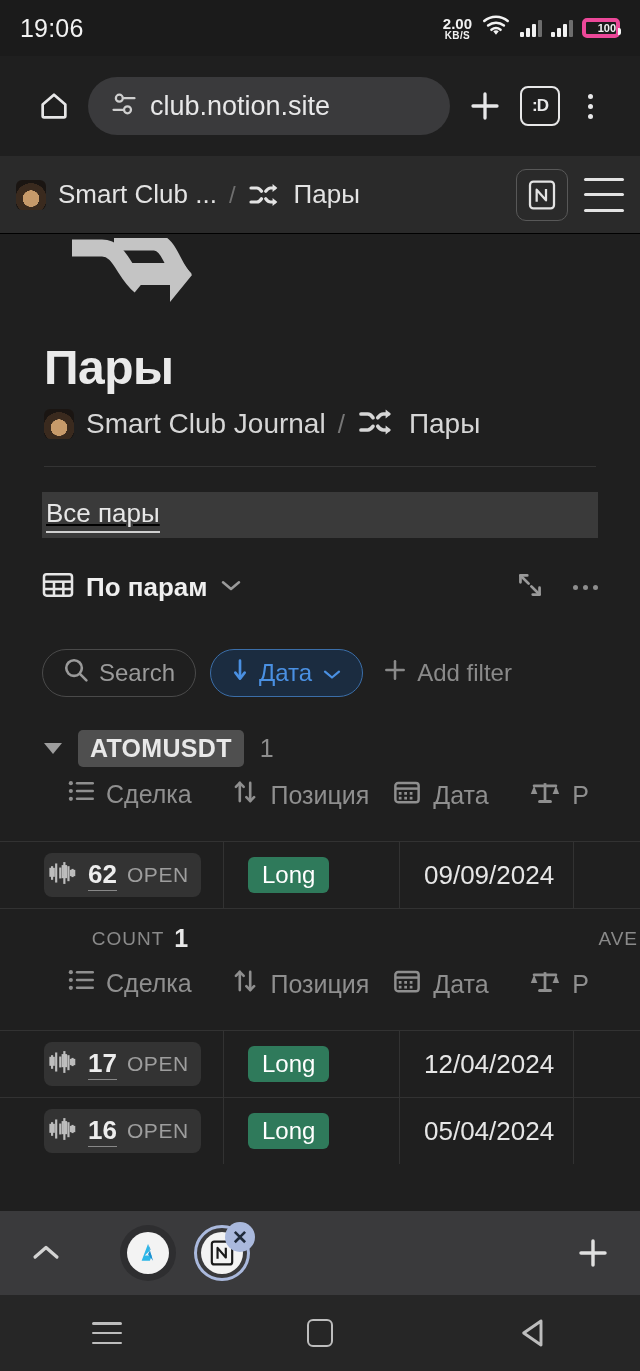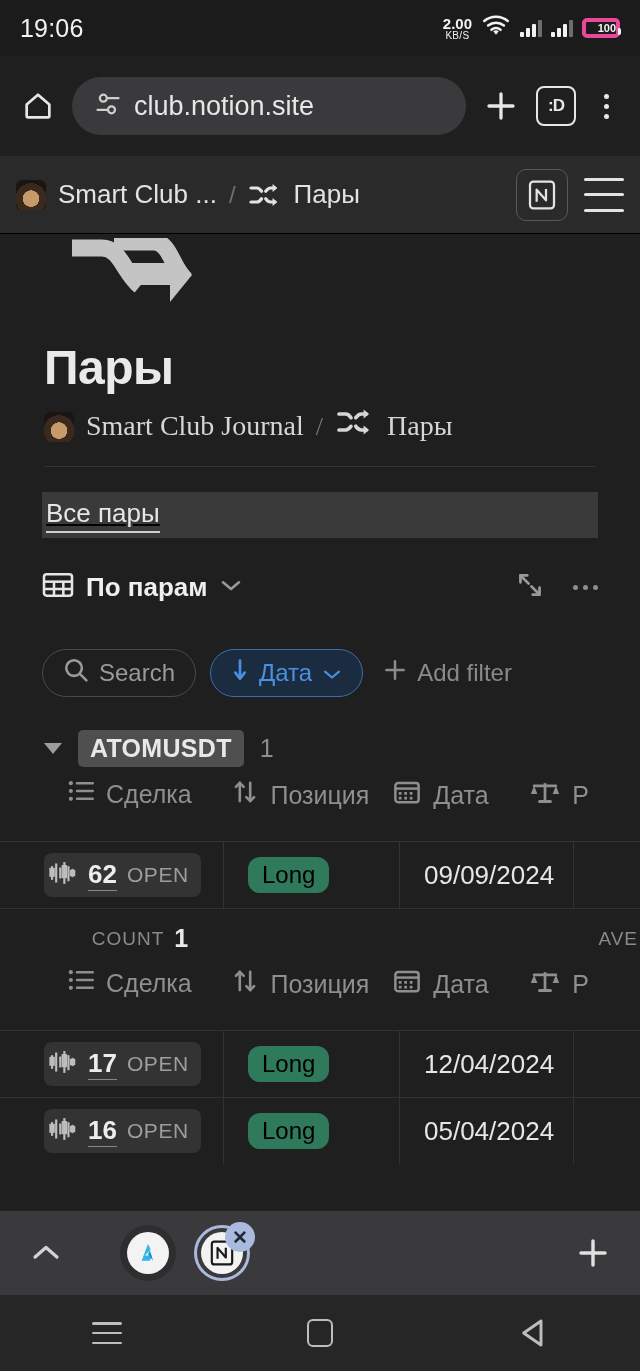--- a/index.html
+++ b/index.html
@@ -15,36 +15,36 @@
   .statusbar {
     position: absolute; top: 0; left: 0; width: 640px; height: 56px;
     background: #1b1b1b;
     display: flex; align-items: center; justify-content: space-between;
     padding: 0 20px;
   }
   .sb-clock { color: #f2f2f2; font-size: 25px; letter-spacing: .2px; }
   .sb-right { display: flex; align-items: center; gap: 9px; }
   .sb-speed { display: flex; flex-direction: column; align-items: center; line-height: 1; color: #f2f2f2; }
   .sb-speed .n { font-size: 15px; font-weight: bold; }
-  .sb-speed .u { font-size: 10px; font-weight: normal; letter-spacing: .3px; }
+  .sb-speed .u { font-size: 10px; font-weight: bold; letter-spacing: .3px; }
   .bars { display: flex; align-items: flex-end; gap: 2px; height: 17px; }
   .bars i { display: block; width: 4px; background: #f2f2f2; border-radius: 1px; }
   .bars i:nth-child(1){height:5px} .bars i:nth-child(2){height:9px}
   .bars i:nth-child(3){height:13px} .bars i:nth-child(4){height:17px; background:#6d6d6d}
   .battery {
     width: 38px; height: 20px; border: 4px solid #ec4899; border-radius: 5px;
     display: flex; align-items: center; justify-content: flex-end; position: relative;
   }
   .battery:after { content:""; position:absolute; right:-5px; top:6px; width:3px; height:7px; background:#f2f2f2; border-radius:0 2px 2px 0;}
   .battery span { font-size: 11px; color: #f2f2f2; font-weight: bold; }
 
   
   .browserbar {
     position: absolute; top: 56px; left: 0; width: 640px; height: 100px;
-    background: #1f1f1f; display: flex; align-items: center; padding: 0 18px; gap: 14px;
+    background: #1f1f1f; display: flex; align-items: center; padding: 0 34px; gap: 14px;
   }
   .home-ic { width: 40px; height: 40px; display:flex; align-items:center; justify-content:center; }
   .urlpill {
     flex: 1; height: 58px; background: #3a3a3c; border-radius: 29px;
     display: flex; align-items: center; gap: 12px; padding: 0 22px; overflow: hidden;
   }
   .urlpill .url { color: #e7e7e8; font-size: 27px; white-space: nowrap; }
   .plus-ic, .tabcount, .kebab { display:flex; align-items:center; justify-content:center; }
   .plus-ic { width: 42px; height: 42px; }
   .tabcount {
@@ -79,21 +79,21 @@
   
   .content { position: absolute; top: 234px; left: 0; width: 640px; height: 977px; background: #1f1f1f; overflow: hidden; }
   .cover-art { position: absolute; top: 4px; left: 62px; opacity: .92; }
 
   .page-title {
     position: absolute; top: 106px; left: 44px;
     color: #eaeaea; font-size: 48px; font-weight: bold; letter-spacing: -.5px;
   }
   .page-crumb {
     position: absolute; top: 172px; left: 44px;
-    display: flex; align-items: flex-end; gap: 12px; font-family: Liberation Serif, serif;
+    display: flex; align-items: center; gap: 12px;
   }
   .page-crumb .t { color: #d6d6d6; font-size: 28px; }
   .page-crumb .sep { color: #767676; font-size: 26px; }
 
   .hr { position: absolute; left: 44px; width: 552px; height: 1px; background: #343434; }
 
   
   .viewtab {
     position: absolute; top: 258px; left: 42px; width: 556px; height: 46px;
     background: #3a3a3a; display: flex; align-items: center; padding: 0 0 0 4px; text-decoration: underline;
@@ -134,21 +134,21 @@
   .datarow { display: flex; align-items: stretch; height: 67px; border-top: 1px solid #323232; }
   .datarow .cell { display: flex; align-items: center; padding-left: 44px; }
   .datarow .cell + .cell { padding-left: 24px; }
   .cellv1 { width: 224px; border-right: 1px solid #323232; }
   .cellv2 { width: 176px; border-right: 1px solid #323232; }
   .cellv3 { width: 174px; border-right: 1px solid #323232; }
   .cellv4 { flex: 1; }
   .tradebox { display:flex; align-items:center; gap:10px; background:#333; border-radius:8px; padding: 5px 12px 5px 4px; }
   .tradenum { color:#ededed; font-size:26px; font-weight:bold; border-bottom:1px solid #888; }
   .tradestate { color:#9e9e9e; font-size:21px; letter-spacing:.6px; }
-  .pill-long { background:#2f7a5b; color:#000000; font-size:24px; padding:4px 14px; border-radius:12px; }
+  .pill-long { background:#2f7a5b; color:#ffffff; font-size:24px; padding:4px 14px; border-radius:6px; }
   .datetxt { color:#e6e6e6; font-size:26px; }
 
   .summaryrow { display:flex; align-items:center; height: 60px; border-top: 1px solid #323232; }
   .summaryrow .c { display:flex; align-items:center; gap:10px; }
   .sumlabel { color:#8a8a8a; font-size:19px; letter-spacing:1px; }
   .sumval { color:#e8e8e8; font-size:25px; font-weight:bold; }
 
   
   .tabstrip {
     position: absolute; bottom: 76px; left: 0; width: 640px; height: 84px;

